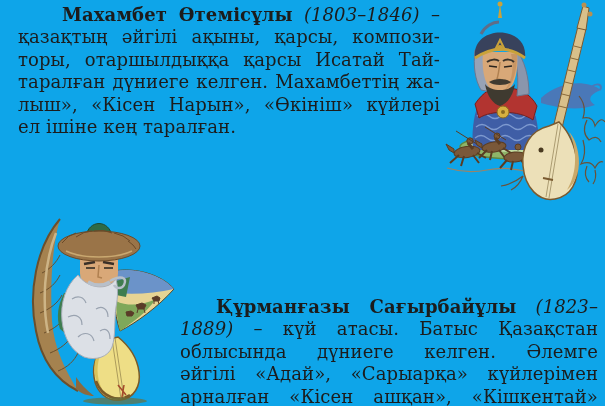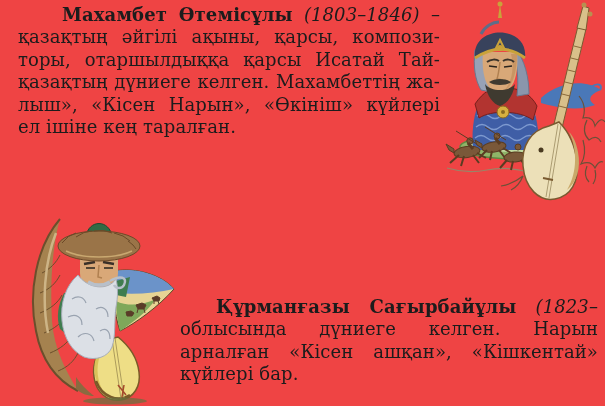--- a/index.html
+++ b/index.html
@@ -1,16 +1,16 @@
 <!DOCTYPE html>
 <html><head>
 <meta charset="utf-8">
 <style>
   html,body{margin:0;padding:0;background:#ffffff;}
-  .page{position:relative;width:605px;height:406px;background:#ef4444;overflow:hidden;
+  .page{position:relative;width:605px;height:406px;background:#0ea5e9;overflow:hidden;
         font-family:"DejaVu Serif","Liberation Serif",serif;color:#1c1c1c;}
   .para{position:absolute;}
   .p1{left:18px;top:4px;width:422px;}
   .p2{left:180px;top:248px;width:418px;margin-top:48px;}
   .line{font-size:18px;line-height:22.4px;text-align:justify;text-align-last:justify;
         letter-spacing:0.1px;white-space:normal;}
   .line.last{text-align:left;text-align-last:left;}
   .ind1{text-indent:44px;}
   .ind2{text-indent:36px;}
   .b{font-weight:bold;}
@@ -26,31 +26,36 @@
 <div class="page">
 
   <div class="para p1">
     <div class="line ind1">
       <span class="b">Махамбет Өтемісұлы</span>
       <span class="i">(1803–1846)</span>
       <span>–</span>
     </div>
     <div class="line">қазақтың әйгілі ақыны, қарсы, компози-</div>
     <div class="line">торы, отаршылдыққа қарсы Исатай Тай-</div>
-    <div class="line">қазақтың дүниеге келген. Махамбеттің жа-</div>
+    <div class="line">таралған дүниеге келген. Махамбеттің жа-</div>
     <div class="line">лыш», «Кісен Нарын», «Өкініш» күйлері</div>
     <div class="line last">ел ішіне кең таралған.</div>
   </div>
 
   <div class="para p2">
     <div class="line ind2">
       <span class="b">Құрманғазы Сағырбайұлы</span>
       <span class="i">(1823–</span>
     </div>
-    <div class="line">облысында дүниеге келген. Нарын</div>
+    <div class="line">
+      <span class="i">1889)</span>
+      <span>– күй атасы. Батыс Қазақстан</span>
+    </div>
+    <div class="line">облысында дүниеге келген. Әлемге</div>
+    <div class="line">әйгілі «Адай», «Сарыарқа» күйлерімен</div>
     <div class="line">арналған «Кісен ашқан», «Кішкентай»</div>
     <div class="line last">күйлері бар.</div>
   </div>
 
   <div class="illus illus1">
     <svg viewBox="0 0 168 212">
       <g>
         <path d="M104,98 C124,80 150,80 164,90 C154,94 149,99 158,105 C140,112 118,107 104,103 Z" fill="#4a78b8"></path>
         <path d="M154,87 C161,82 166,85 163,90" stroke="#4a78b8" stroke-width="2" fill="none"></path>
       </g>

